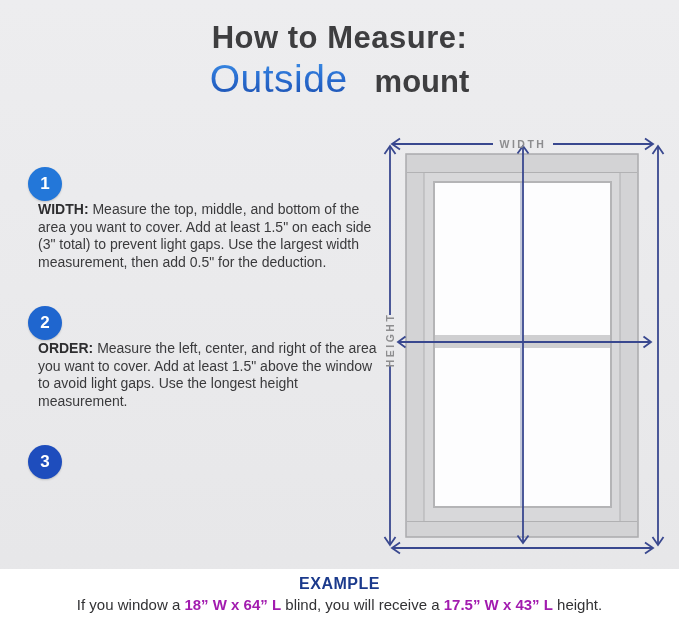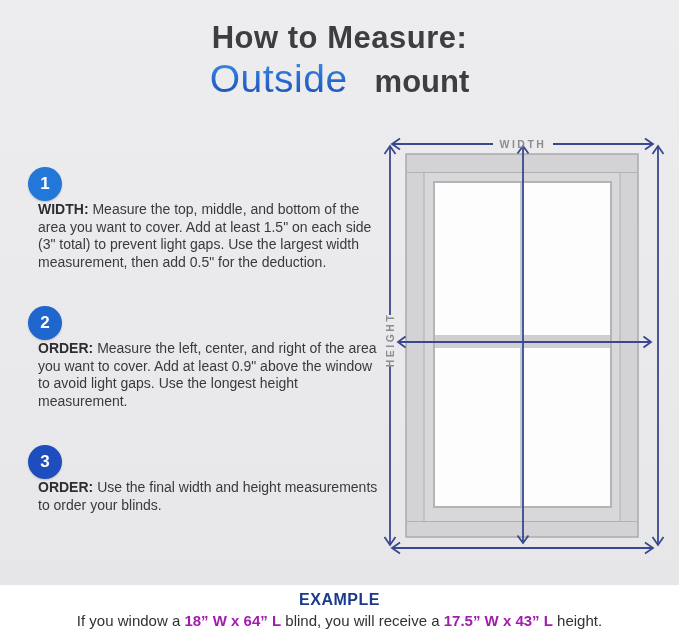--- a/index.html
+++ b/index.html
@@ -29,21 +29,21 @@
   .badge-1 { background:#2377d9; }
   .badge-2 { background:#1f66cf; }
   .badge-3 { background:#1e4dbd; }
   .step p { margin-left:10px; width:342px;
     font-size:14px; line-height:17.5px; color:#3a3a3c; }
   .step p b { font-weight:700; color:#2e2e30; }
   
   .diagram { position:absolute; left:375px; top:135px; }
   
   .footer {
-    position:absolute; left:0; bottom:0; width:100%; height:59px;
+    position:absolute; left:0; bottom:0; width:100%; height:75px;
     background:#ffffff; text-align:center; padding-top:6px;
   }
   .example-heading { font-size:16px; font-weight:700; color:#1b3a8c; letter-spacing:0.5px; }
   .example-text { font-size:15px; color:#323234; margin-top:3px; }
   .example-text b { font-weight:700; color:#a21caf; }
 </style>
 </head>
 <body>
 
 <div class="canvas">
@@ -55,26 +55,25 @@
     </div>
   </div>
 
   <div class="step step-1">
     <div class="badge badge-1">1</div>
     <p><b>WIDTH:</b> <span>Measure the top, middle, and bottom of the area you want to cover. Add at least 1.5" on each side (3" total) to prevent light gaps. Use the largest width measurement, then add 0.5" for the deduction.</span></p>
   </div>
 
   <div class="step step-2">
     <div class="badge badge-2">2</div>
-    <p><b>ORDER:</b> <span>Measure the left, center, and right of the area you want to cover. Add at least 0.9" above the window to avoid light gaps. Use the longest height measurement.</span></p>
+    <p><b>ORDER:</b> <span>Measure the left, center, and right of the area you want to cover. Add at least 1.5" above the window to avoid light gaps. Use the longest height measurement.</span></p>
   </div>
 
   <div class="step step-3">
     <div class="badge badge-3">3</div>
-    <p><b>ORDER:</b> <span>Use the final width and height measurements to order your blinds.</span></p>
   </div>
 
   <svg class="diagram" width="300" height="428" viewBox="0 0 300 428" xmlns="http://www.w3.org/2000/svg">
 
     <g>
       <rect x="31" y="19" width="232" height="383" fill="#d3d3d5" stroke="#ababad" stroke-width="1.5"></rect>
       <line x1="32" y1="37.5" x2="262" y2="37.5" stroke="#b2b2b4" stroke-width="1"></line>
       <line x1="32" y1="386.5" x2="262" y2="386.5" stroke="#b2b2b4" stroke-width="1"></line>
       <rect x="49" y="37.5" width="196" height="349" fill="#d8d8da" stroke="#b0b0b2" stroke-width="1"></rect>
       <rect x="59" y="47" width="177" height="325" fill="#fdfdfe" stroke="#b4b4b6" stroke-width="2"></rect>

